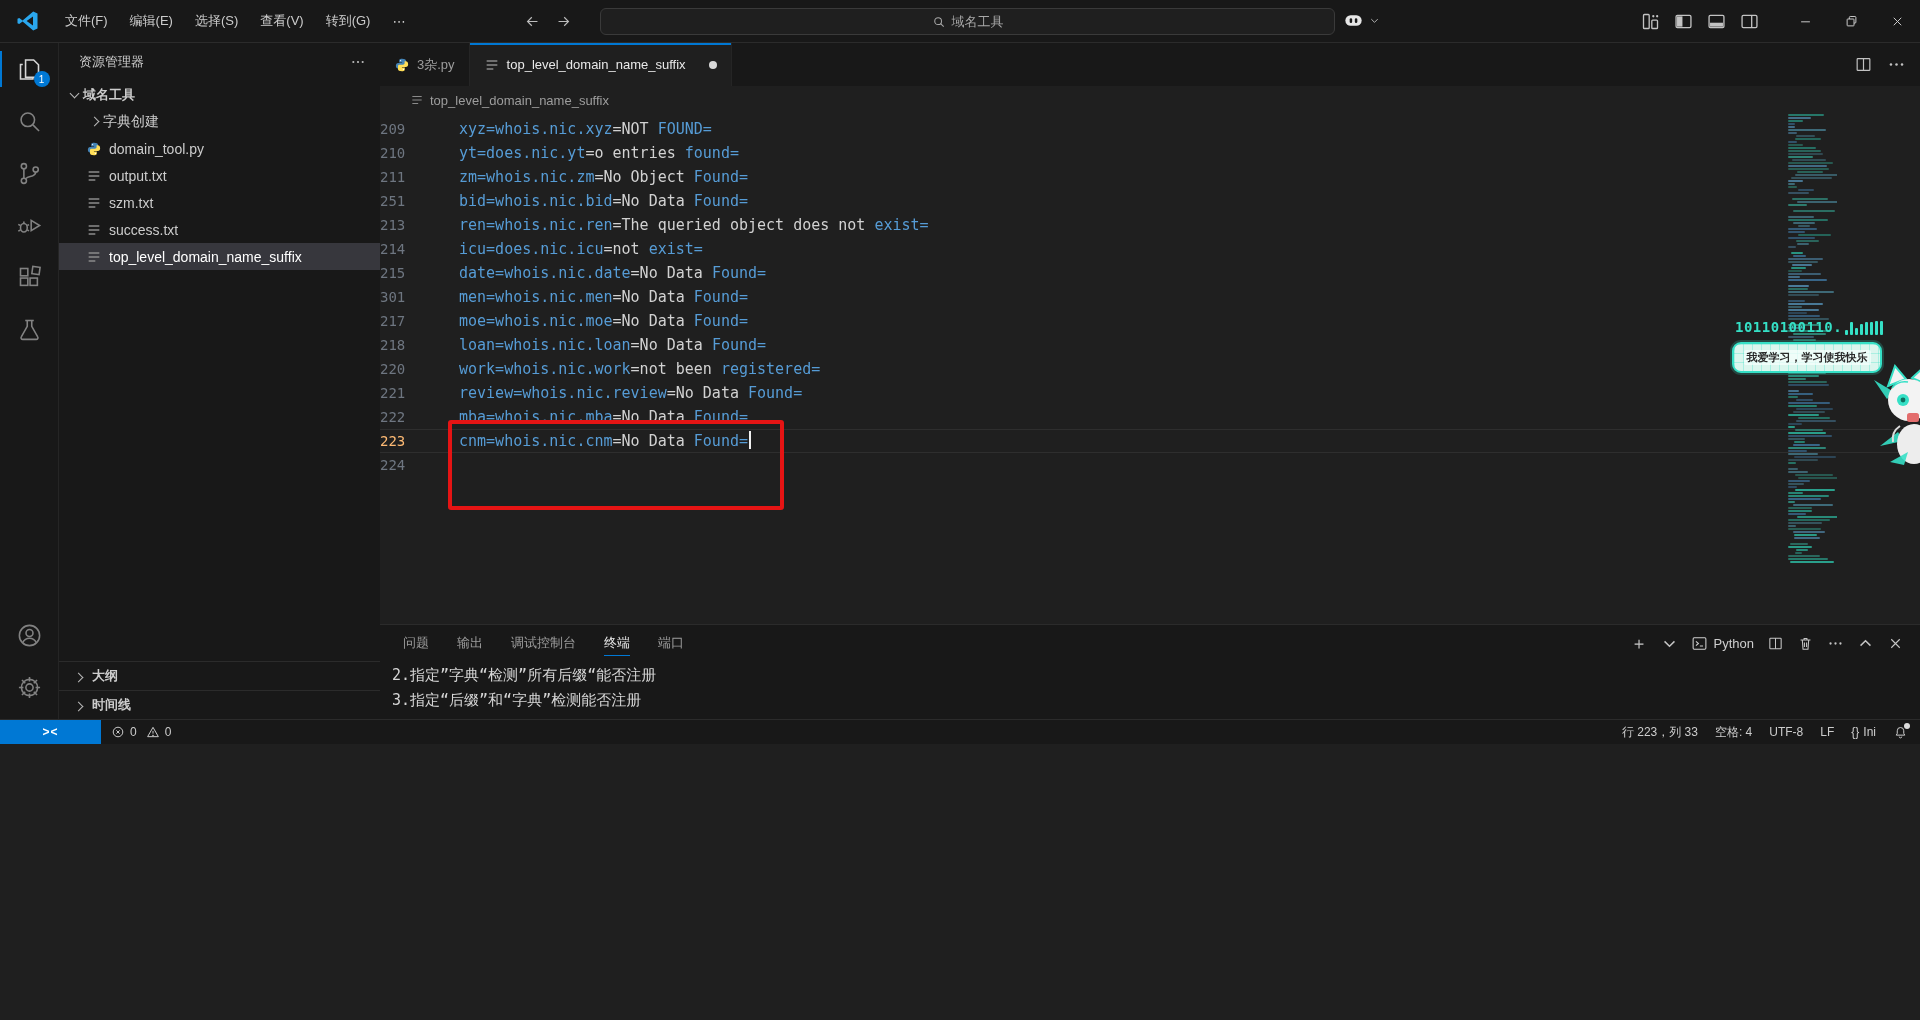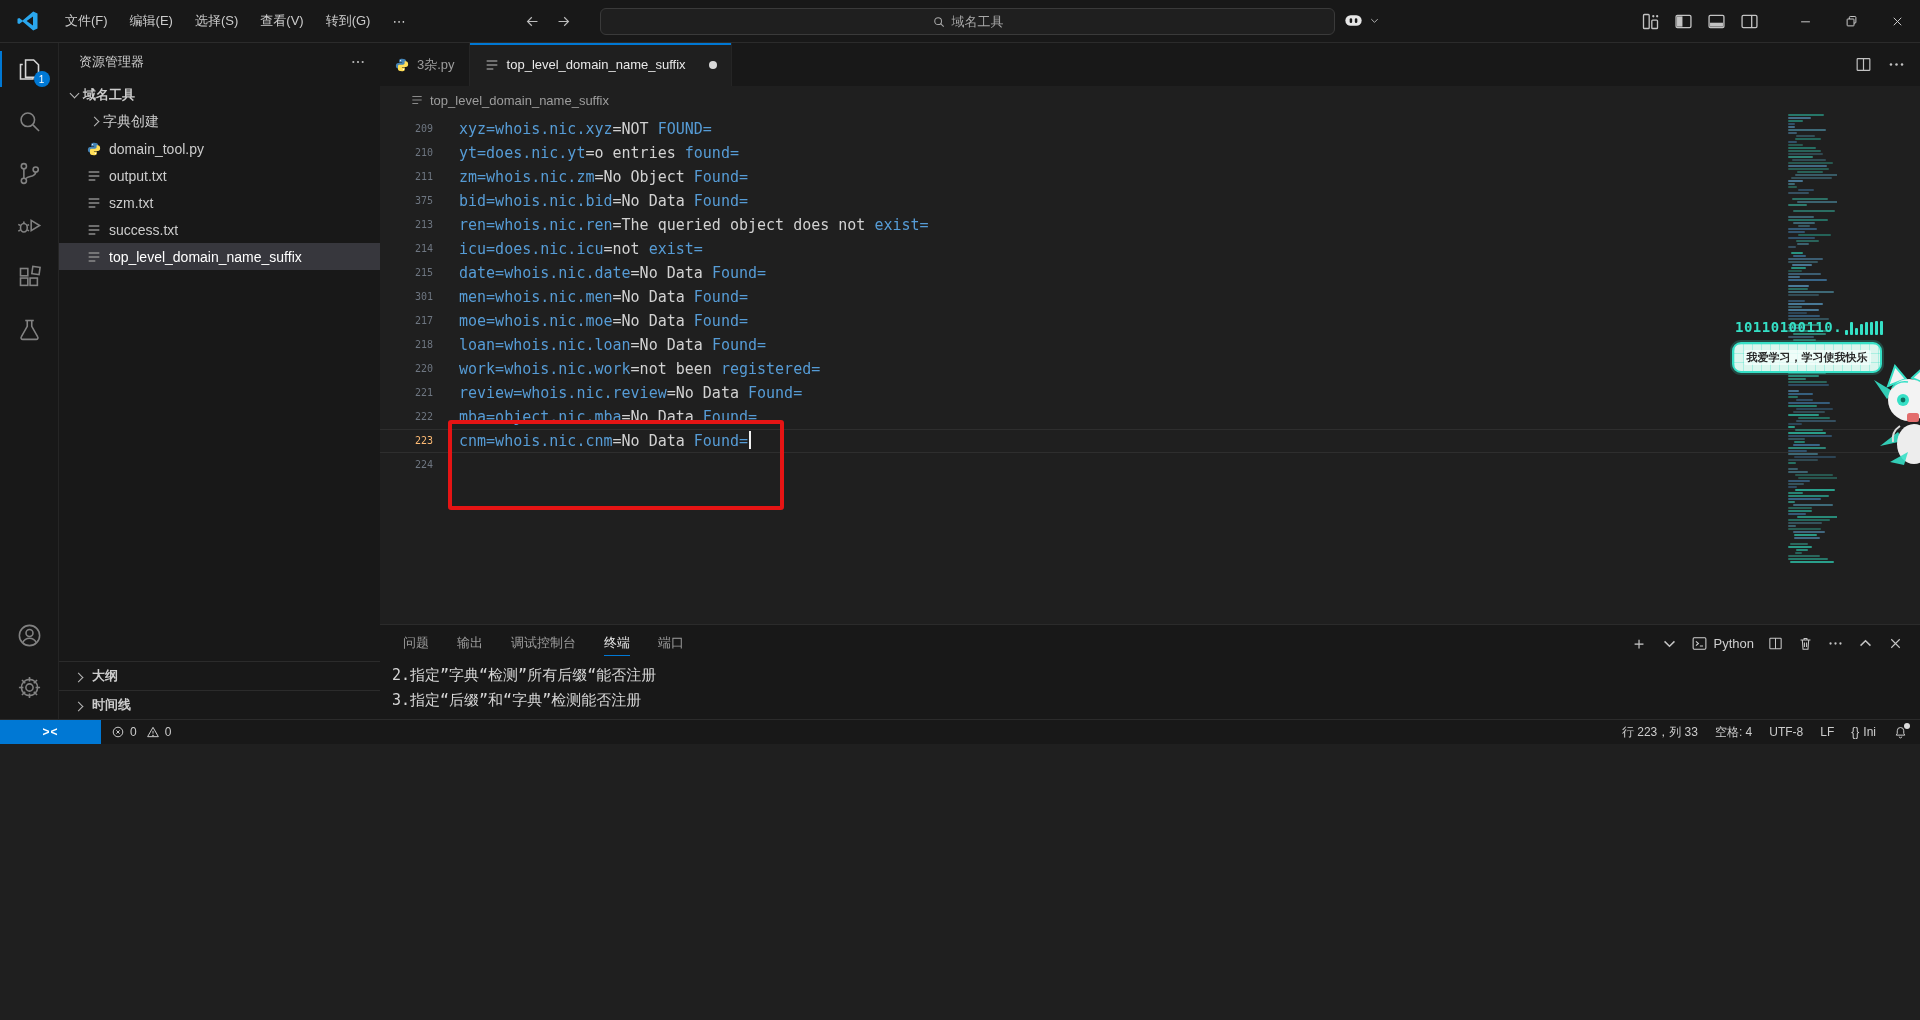--- a/index.html
+++ b/index.html
@@ -69,21 +69,21 @@
   .tab .dot{width:8px;height:8px;border-radius:50%;background:#d8d8d8;margin-left:16px;}
   .editor-actions{position:absolute;right:14px;top:0;height:43px;display:flex;align-items:center;gap:14px;color:#c2c2c2;}
   .editor-actions .icon svg{width:19px;height:19px;}
   .breadcrumb{height:28px;flex:0 0 28px;display:flex;align-items:center;gap:6px;padding-left:30px;font-size:13px;color:#9d9d9d;}
   .breadcrumb .icon svg{width:14px;height:14px;}
 
   .code-area{position:relative;flex:1 1 auto;overflow:hidden;background:#1f1f1f;}
   .code-lines{position:absolute;left:0;top:3px;right:0;}
   .code-row{height:24px;line-height:24px;font-family:"DejaVu Sans Mono","Liberation Mono",monospace;font-size:15px;
     white-space:pre;display:flex;}
-  .code-row .ln{width:53px;flex:0 0 53px;text-align:right;color:#6e7681;font-size:10px;}
+  .code-row .ln{width:53px;flex:0 0 53px;color:#6e7681;font-size:14px;}
   .code-row .ln.active{color:#fdba74;}
   .code-row .code{margin-left:26px;}
   .tok-b{color:#569cd6;}
   .tok-w{color:#d2d2d2;}
   .code-row.current{box-shadow:inset 0 1px 0 rgba(255,255,255,.07), inset 0 -1px 0 rgba(255,255,255,.07);}
   .cursor{display:inline-block;width:2px;height:18px;background:#f0f0f0;vertical-align:-3px;margin-left:1px;}
 
   .annotation-box{position:absolute;left:68px;top:306px;width:336px;height:90px;border:4px solid #e51414;
     border-radius:3px;z-index:6;}
 
@@ -442,30 +442,30 @@
             </svg>
         </span>
         <span>top_level_domain_name_suffix</span>
       </div>
 
       <div class="code-area">
         <div class="code-lines">
             <div class="code-row"><span class="ln">209</span><span class="code"><span class="tok-b">xyz=whois.nic.xyz</span><span class="tok-w">=NOT </span><span class="tok-b">FOUND=</span></span></div>
             <div class="code-row"><span class="ln">210</span><span class="code"><span class="tok-b">yt=does.nic.yt</span><span class="tok-w">=o entries </span><span class="tok-b">found=</span></span></div>
             <div class="code-row"><span class="ln">211</span><span class="code"><span class="tok-b">zm=whois.nic.zm</span><span class="tok-w">=No Object </span><span class="tok-b">Found=</span></span></div>
-            <div class="code-row"><span class="ln">375</span><span class="code"><span class="tok-b">bid=whois.nic.bid</span><span class="tok-w">=No Data </span><span class="tok-b">Found=</span></span></div>
+            <div class="code-row"><span class="ln">251</span><span class="code"><span class="tok-b">bid=whois.nic.bid</span><span class="tok-w">=No Data </span><span class="tok-b">Found=</span></span></div>
             <div class="code-row"><span class="ln">213</span><span class="code"><span class="tok-b">ren=whois.nic.ren</span><span class="tok-w">=The queried object does not </span><span class="tok-b">exist=</span></span></div>
             <div class="code-row"><span class="ln">214</span><span class="code"><span class="tok-b">icu=does.nic.icu</span><span class="tok-w">=not </span><span class="tok-b">exist=</span></span></div>
             <div class="code-row"><span class="ln">215</span><span class="code"><span class="tok-b">date=whois.nic.date</span><span class="tok-w">=No Data </span><span class="tok-b">Found=</span></span></div>
             <div class="code-row"><span class="ln">301</span><span class="code"><span class="tok-b">men=whois.nic.men</span><span class="tok-w">=No Data </span><span class="tok-b">Found=</span></span></div>
             <div class="code-row"><span class="ln">217</span><span class="code"><span class="tok-b">moe=whois.nic.moe</span><span class="tok-w">=No Data </span><span class="tok-b">Found=</span></span></div>
             <div class="code-row"><span class="ln">218</span><span class="code"><span class="tok-b">loan=whois.nic.loan</span><span class="tok-w">=No Data </span><span class="tok-b">Found=</span></span></div>
             <div class="code-row"><span class="ln">220</span><span class="code"><span class="tok-b">work=whois.nic.work</span><span class="tok-w">=not been </span><span class="tok-b">registered=</span></span></div>
             <div class="code-row"><span class="ln">221</span><span class="code"><span class="tok-b">review=whois.nic.review</span><span class="tok-w">=No Data </span><span class="tok-b">Found=</span></span></div>
-            <div class="code-row"><span class="ln">222</span><span class="code"><span class="tok-b">mba=object.nic.mba</span><span class="tok-w">=No Data </span><span class="tok-b">Found=</span></span></div>
+            <div class="code-row"><span class="ln">222</span><span class="code"><span class="tok-b">mba=whois.nic.mba</span><span class="tok-w">=No Data </span><span class="tok-b">Found=</span></span></div>
             <div class="code-row current"><span class="ln active">223</span><span class="code"><span class="tok-b">cnm=whois.nic.cnm</span><span class="tok-w">=No Data </span><span class="tok-b">Found=</span><span class="cursor"></span></span></div>
             <div class="code-row"><span class="ln">224</span><span class="code"><span class="tok-b"></span><span class="tok-w"></span><span class="tok-b"></span></span></div>
           </div>
         <div class="annotation-box"></div>
         <div class="minimap">
             <i style="top: 0px; left: 1px; width: 36.441px; background: rgb(42, 160, 140); opacity: 0.68;"></i>
             <i style="top: 3px; left: 1px; width: 22.8613px; background: rgb(75, 125, 156); opacity: 0.84;"></i>
             <i style="top: 6px; left: 1px; width: 15.3692px; background: rgb(42, 160, 140); opacity: 0.66;"></i>
             <i style="top: 9px; left: 1px; width: 7.27388px; background: rgb(57, 103, 138); opacity: 0.69;"></i>
             <i style="top: 12px; left: 1px; width: 7.32435px; background: rgb(75, 125, 156); opacity: 0.82;"></i>

